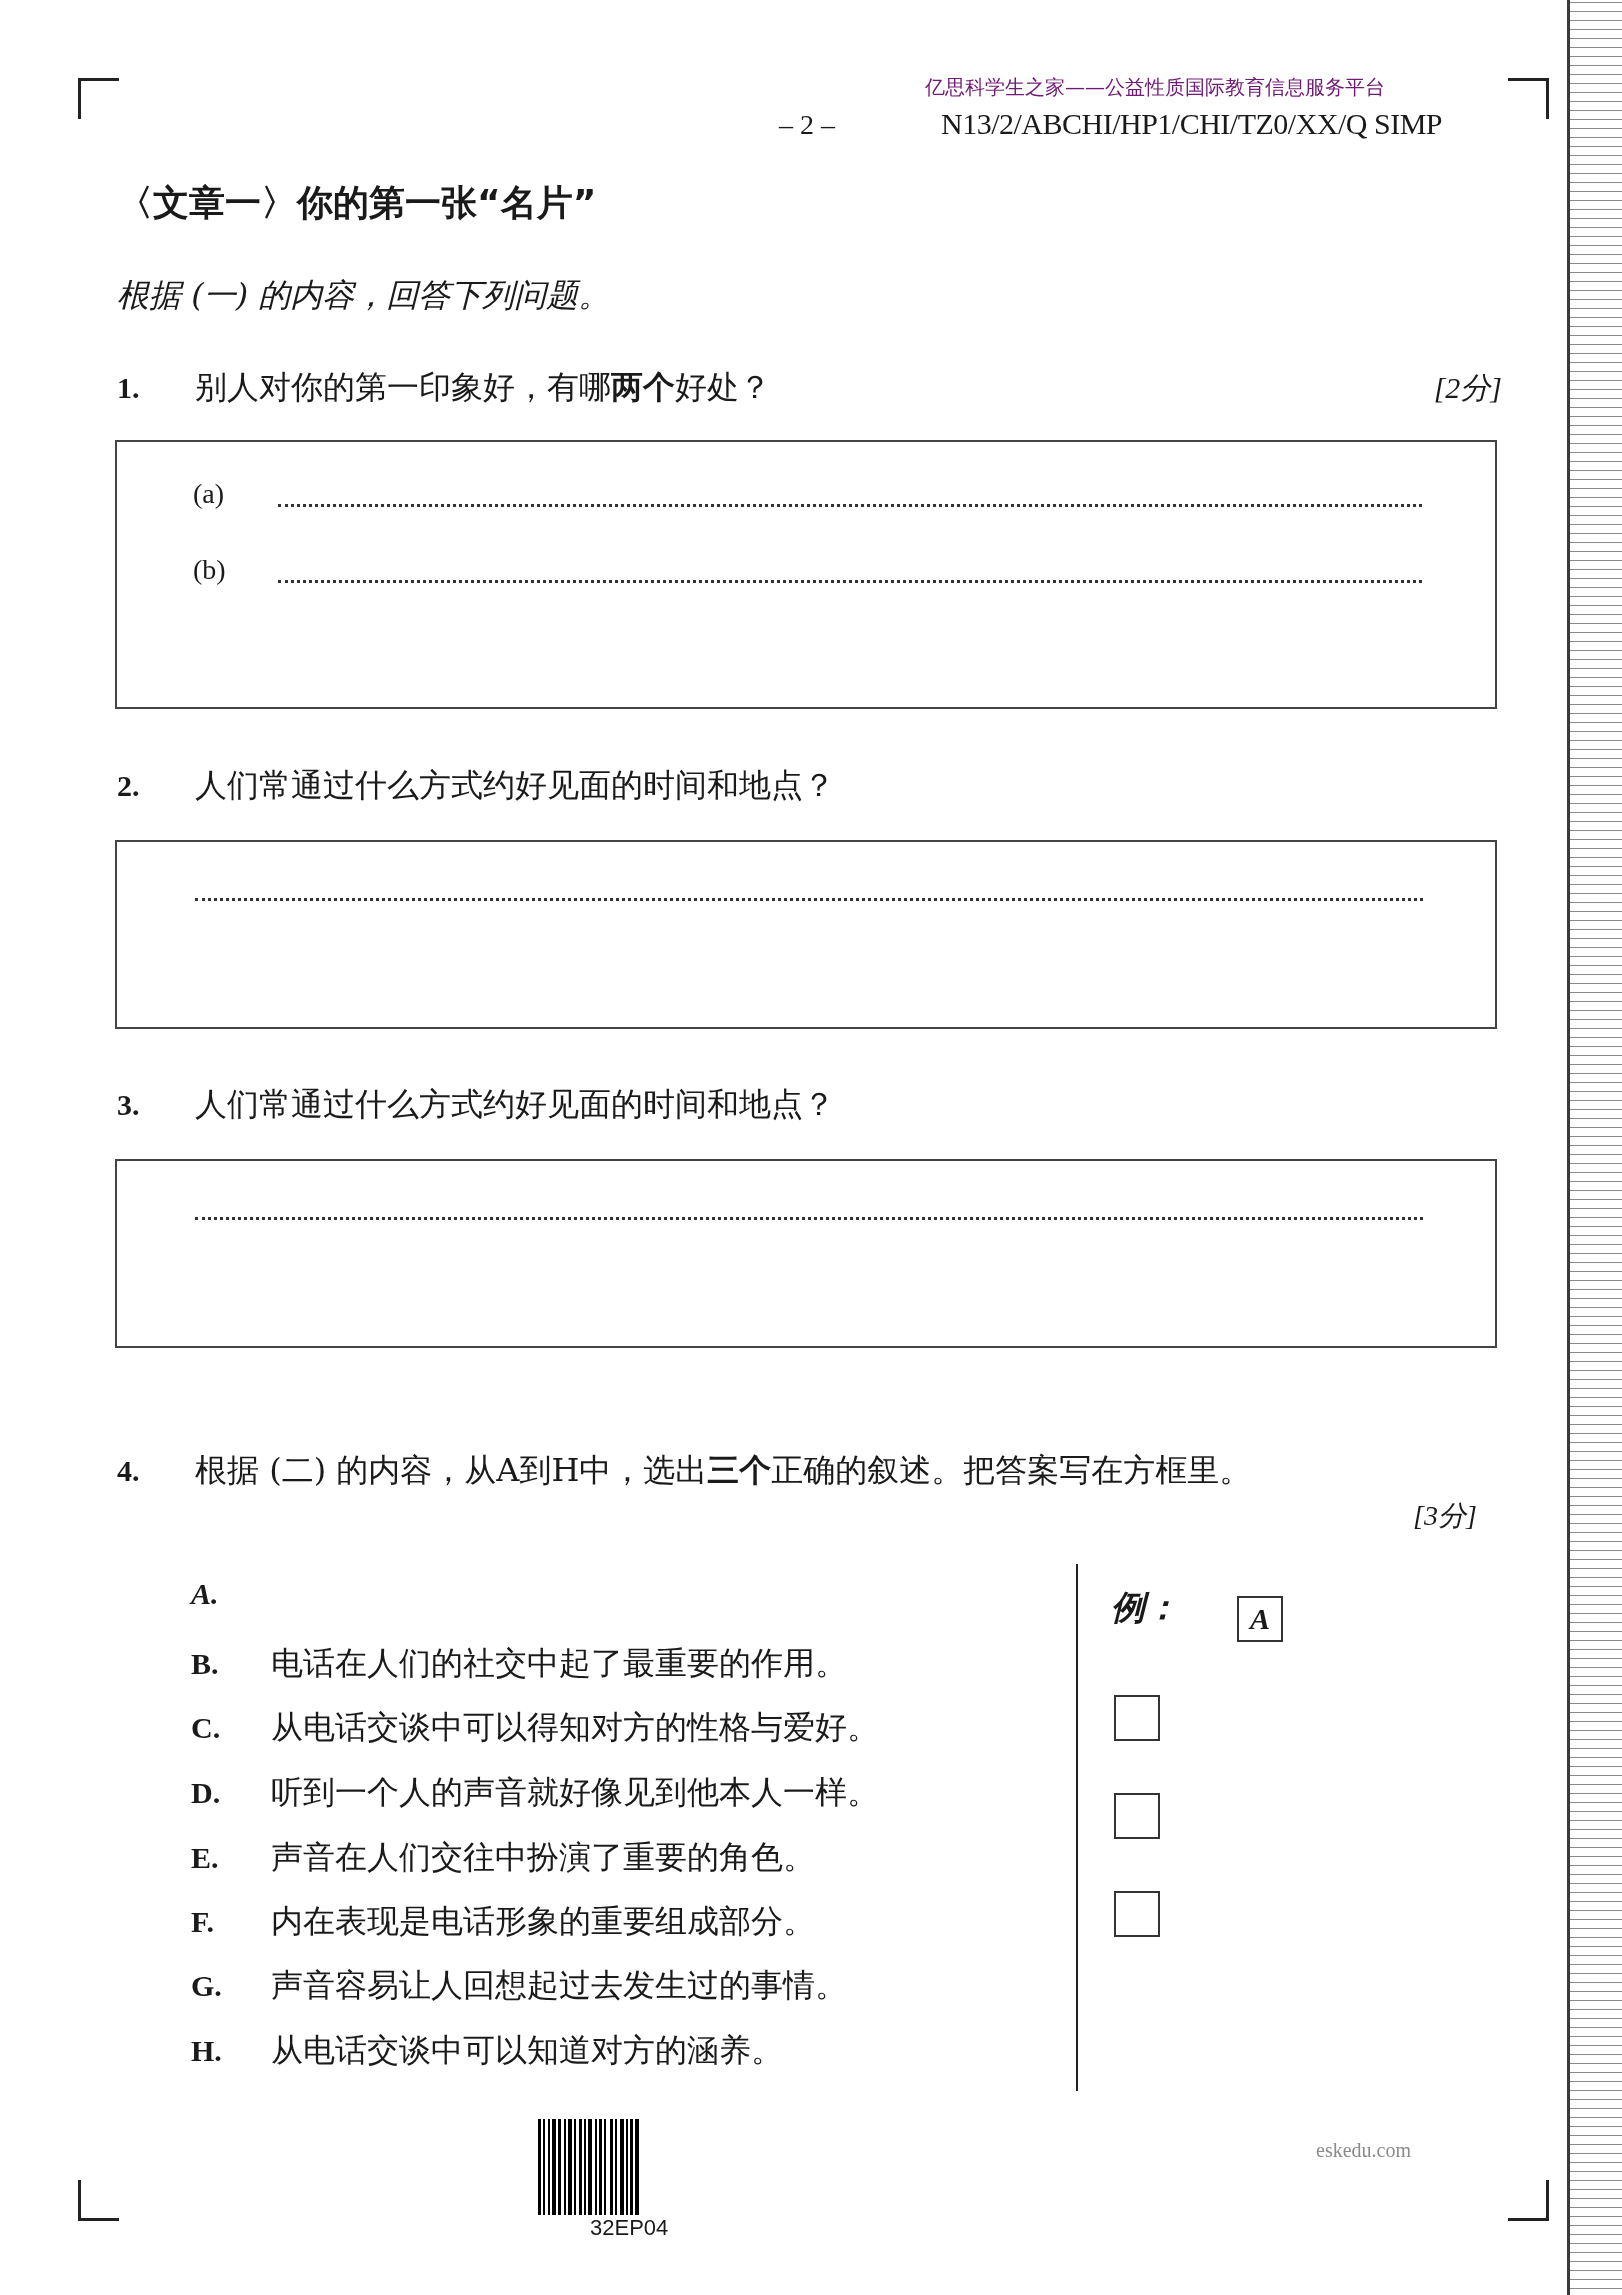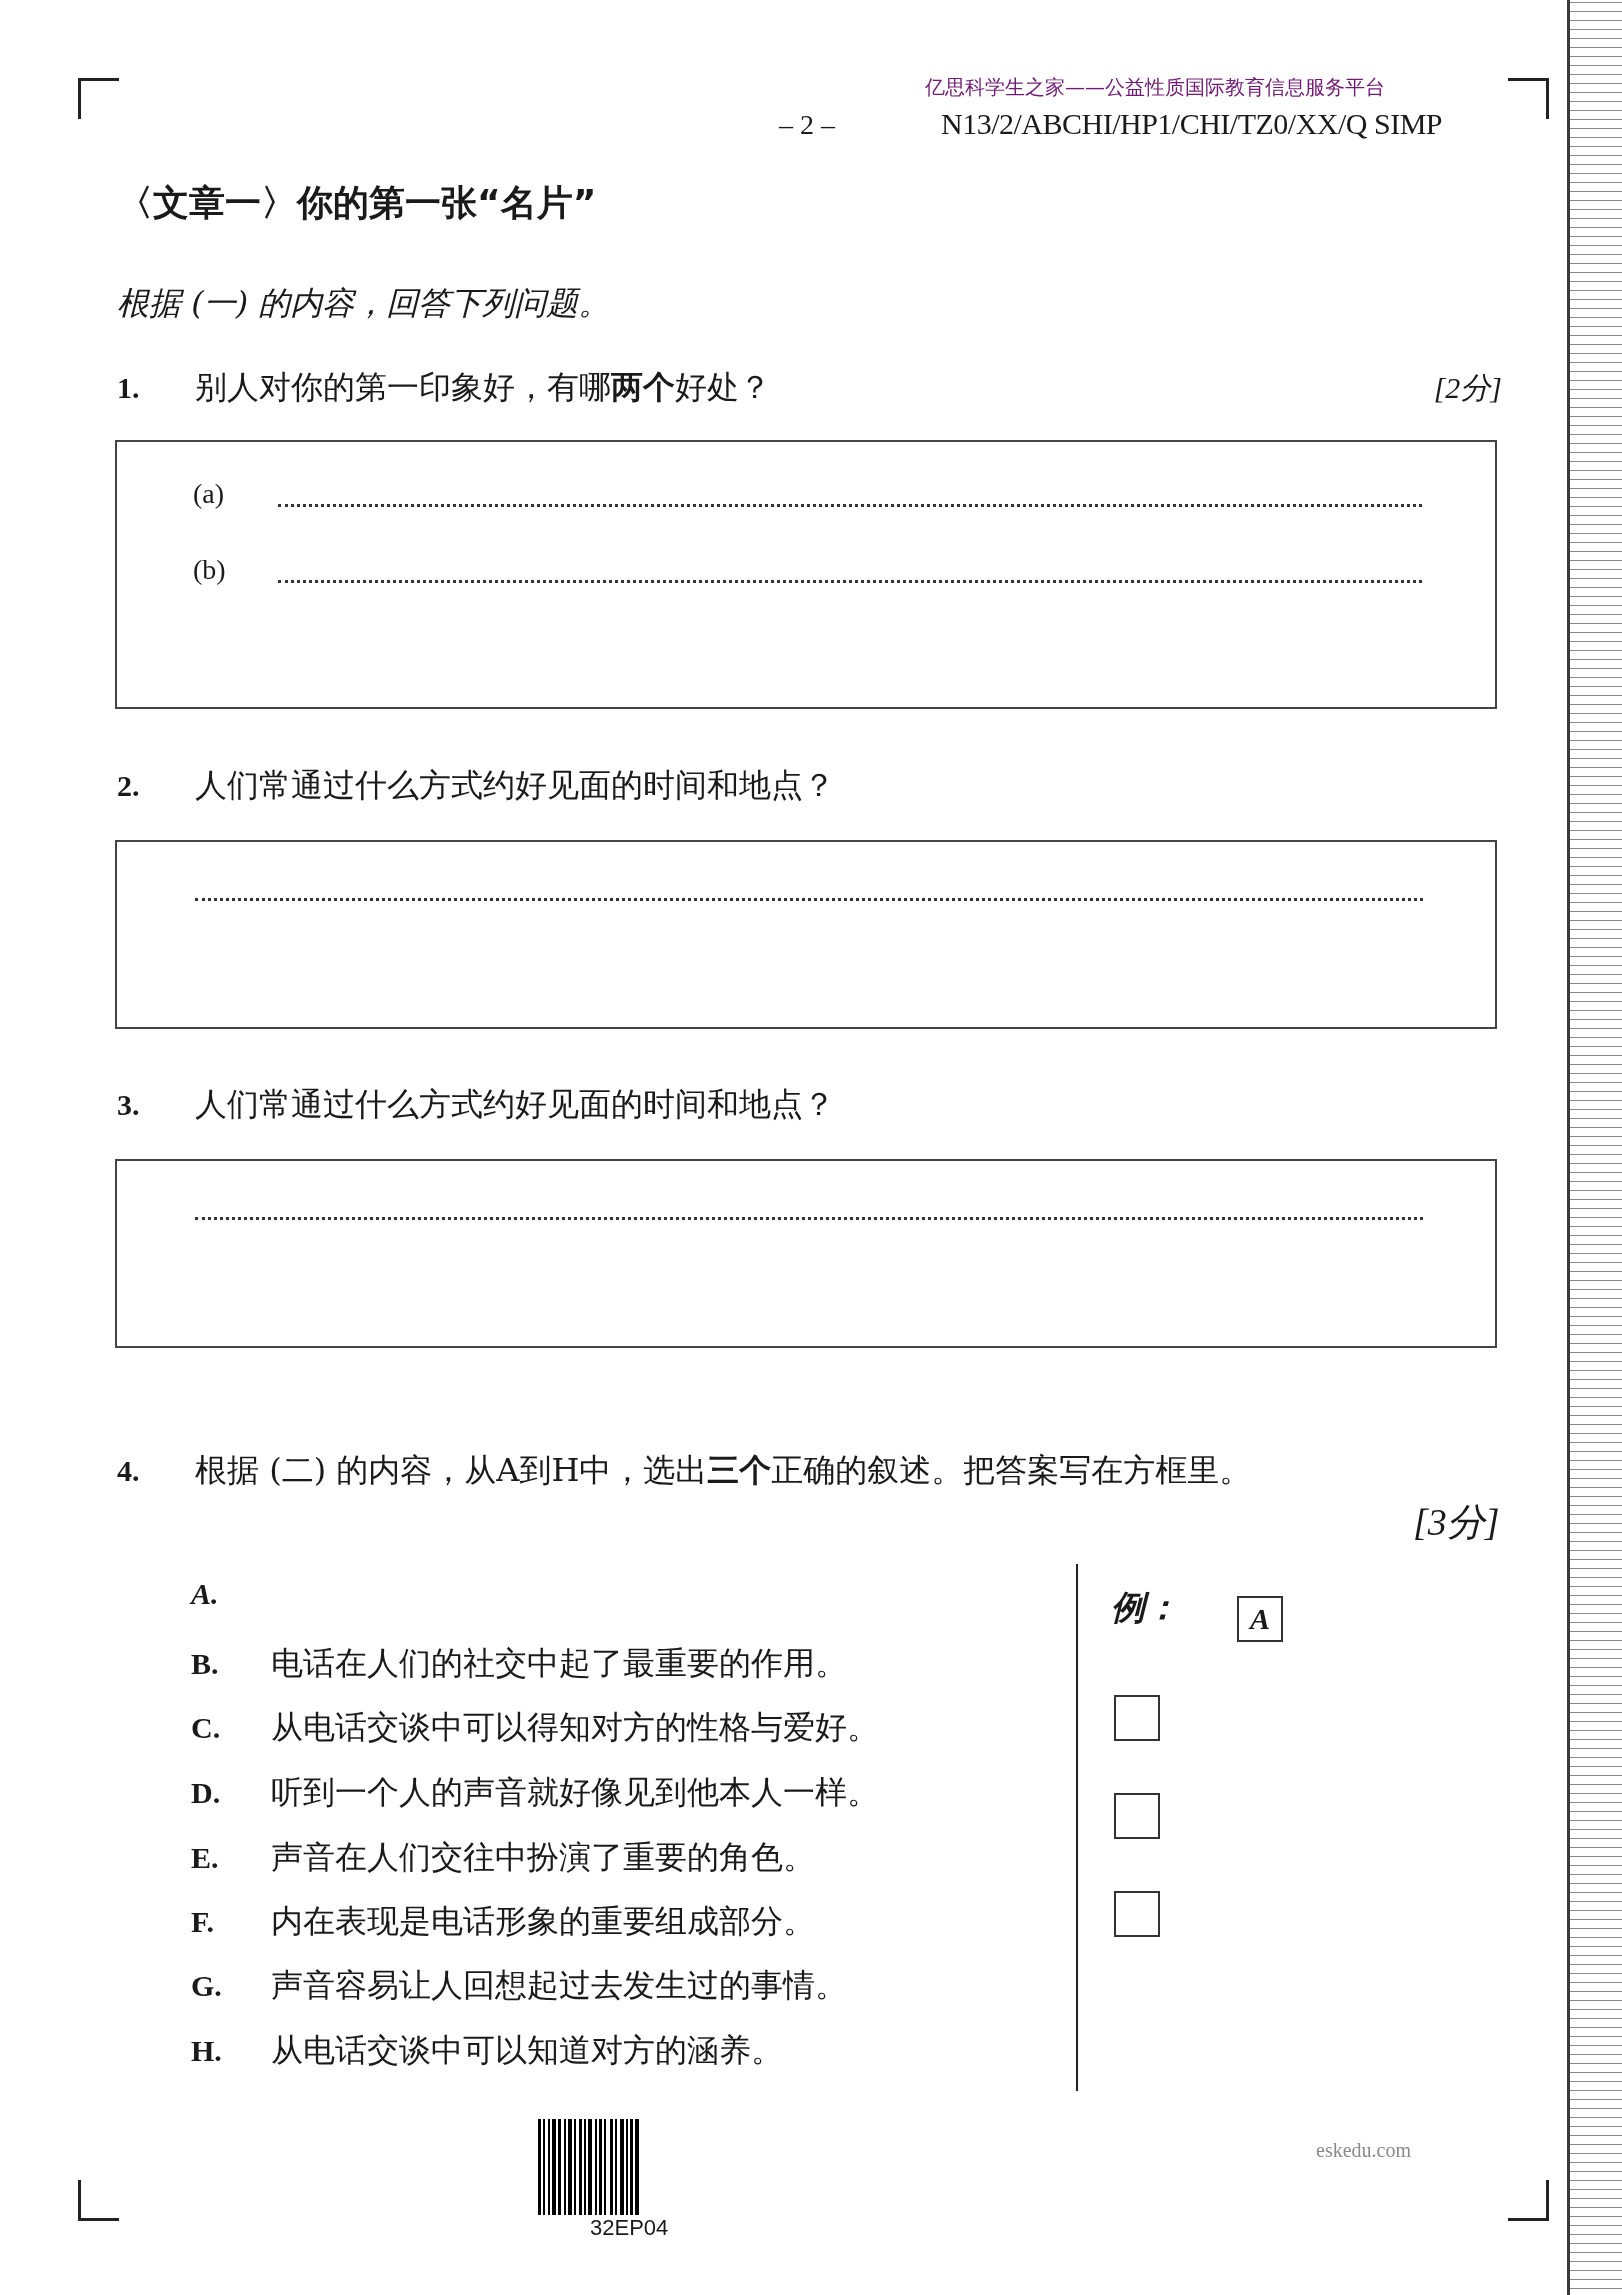--- a/index.html
+++ b/index.html
@@ -21,28 +21,28 @@
   .c-tl { left: 78px; top: 78px; border-left-width: 3px; border-top-width: 3px; }
   .c-tr { left: 1508px; top: 78px; border-right-width: 3px; border-top-width: 3px; }
   .c-bl { left: 78px; top: 2180px; border-left-width: 3px; border-bottom-width: 3px; }
   .c-br { left: 1508px; top: 2180px; border-right-width: 3px; border-bottom-width: 3px; }
 
   .watermark { left: 925px; top: 74px; font-size: 20px; color: #701a75; font-family: "DejaVu Sans", sans-serif; letter-spacing: 0; }
   .pagenum { left: 779px; top: 109px; font-size: 28px; font-family: "Liberation Serif", serif; }
   .code { left: 941px; top: 107px; font-size: 30px; font-family: "Liberation Serif", serif; letter-spacing: -0.5px; }
 
   .title { left: 117px; top: 179px; font-size: 36px; font-weight: bold; font-family: "DejaVu Sans", sans-serif; }
-  .instr { left: 117px; top: 274px; font-size: 32px; font-style: italic; font-family: "DejaVu Serif", serif; margin-top: 8px; }
+  .instr { left: 117px; top: 274px; font-size: 32px; font-style: italic; font-family: "DejaVu Serif", serif; }
 
   .qrow { left: 117px; width: 1385px; font-size: 32px; font-family: "DejaVu Serif", serif; display: flex; align-items: baseline; }
   .qnum { width: 78px; font-weight: bold; font-family: "Liberation Serif", serif; font-size: 30px; }
   .qtext { flex: 1; }
   .qtext b { font-weight: bold; }
   .marks { font-style: italic; font-family: "Liberation Serif", serif; font-size: 30px; }
-  .marks-right { position: absolute; font-style: italic; font-family: "Liberation Serif", serif; font-size: 38px; }
+  .marks-right { position: absolute; font-style: italic; font-family: "Liberation Serif", serif; font-size: 28px; }
 
   .abox { left: 115px; width: 1382px; border: 2px solid #444; box-sizing: border-box; background: #fff; }
   .line { position: absolute; height: 0; border-bottom: 3px dotted #333; }
   .sub-label { position: absolute; font-family: "Liberation Serif", serif; font-size: 28px; }
 
   .opt { left: 191px; font-size: 32px; display: flex; align-items: baseline; font-family: "DejaVu Serif", serif; }
   .opt .ol { width: 80px; font-weight: bold; font-family: "Liberation Serif", serif; font-size: 30px; }
   .opt.example { font-style: italic; font-weight: bold; }
 
   .divider { left: 1076px; top: 1564px; width: 2px; height: 527px; background: #222; }

